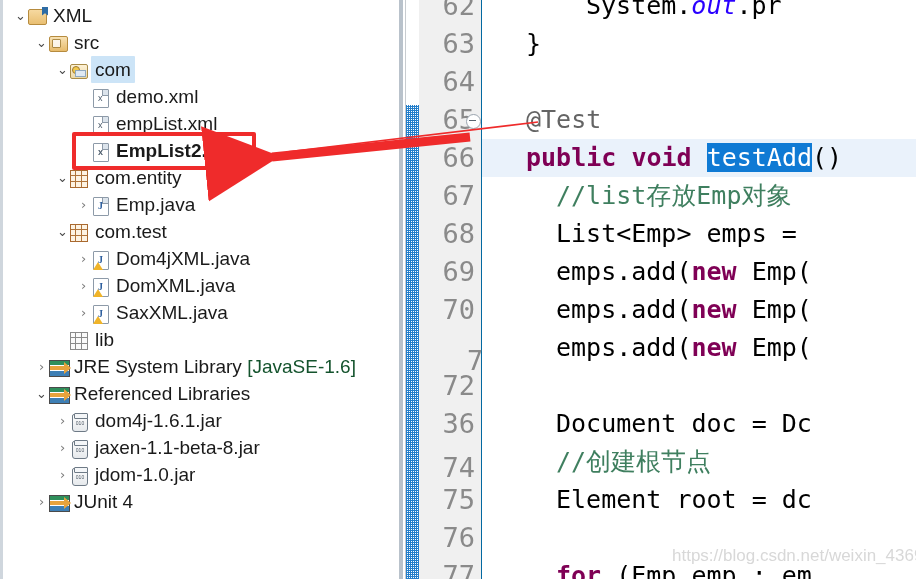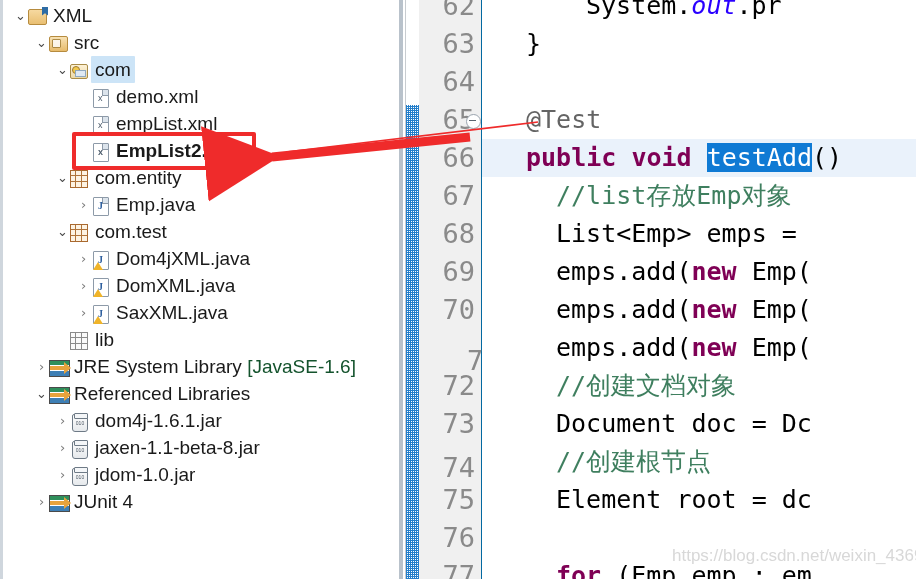--- a/index.html
+++ b/index.html
@@ -408,39 +408,38 @@
         <div class="ln" style="top: 63px;">64</div>
         <div class="ln" style="top: 101px;">65</div>
         <div class="foldmark" style="top: 114px; left: 47px;"></div>
         <div class="ln" style="top: 139px;">66</div>
         <div class="ln" style="top: 177px;">67</div>
         <div class="ln" style="top: 215px;">68</div>
         <div class="ln" style="top: 253px;">69</div>
         <div class="ln" style="top: 291px;">70</div>
         <div class="ln" style="top: 342px; padding-left: 48px;">71</div>
         <div class="ln" style="top: 367px;">72</div>
-        <div class="ln" style="top: 405px;">73</div>
+        <div class="ln" style="top: 405px;">36</div>
         <div class="ln" style="top: 449px;">74</div>
         <div class="ln" style="top: 481px;">75</div>
         <div class="ln" style="top: 519px;">76</div>
         <div class="ln" style="top: 557px;">77</div>
       </div>
     <div class="codearea" id="codearea">
         <div class="cl" style="top: -13px; left: 104px;"><span class="">System.</span><span class="st">out</span><span class="">.pr</span></div>
         <div class="cl" style="top: 25px; left: 44px;"><span class="">}</span></div>
         <div class="cl" style="top: 63px; left: 14px;"></div>
         <div class="cl" style="top: 101px; left: 44px;"><span class="ann">@Test</span></div>
         <div class="hl-line" style="top: 139px;"></div>
         <div class="cl" style="top: 139px; left: 44px;"><span class="k">public</span><span class=""> </span><span class="k">void</span><span class=""> </span><span class="selword">testAdd</span><span class="">()</span></div>
         <div class="cl" style="top: 177px; left: 74px;"><span class="cm">//list存放Emp对象</span></div>
         <div class="cl" style="top: 215px; left: 74px;"><span class="">List&lt;Emp&gt; emps = </span></div>
         <div class="cl" style="top: 253px; left: 74px;"><span class="">emps.add(</span><span class="k">new</span><span class=""> Emp(</span></div>
         <div class="cl" style="top: 291px; left: 74px;"><span class="">emps.add(</span><span class="k">new</span><span class=""> Emp(</span></div>
         <div class="cl" style="top: 329px; left: 74px;"><span class="">emps.add(</span><span class="k">new</span><span class=""> Emp(</span></div>
-        <div class="cl" style="top: 367px; left: 74px;"><span class="cm">//创建文档对象</span></div>
         <div class="cl" style="top: 405px; left: 74px;"><span class="">Document doc = Dc</span></div>
         <div class="cl" style="top: 443px; left: 74px;"><span class="cm">//创建根节点</span></div>
         <div class="cl" style="top: 481px; left: 74px;"><span class="">Element root = dc</span></div>
         <div class="cl" style="top: 519px; left: 14px;"></div>
         <div class="cl" style="top: 557px; left: 74px;"><span class="k">for</span><span class=""> (Emp emp : em</span></div>
       </div>
   </div>
 
   <svg class="arrow-svg" viewBox="0 0 916 579" xmlns="http://www.w3.org/2000/svg">
     <defs>

